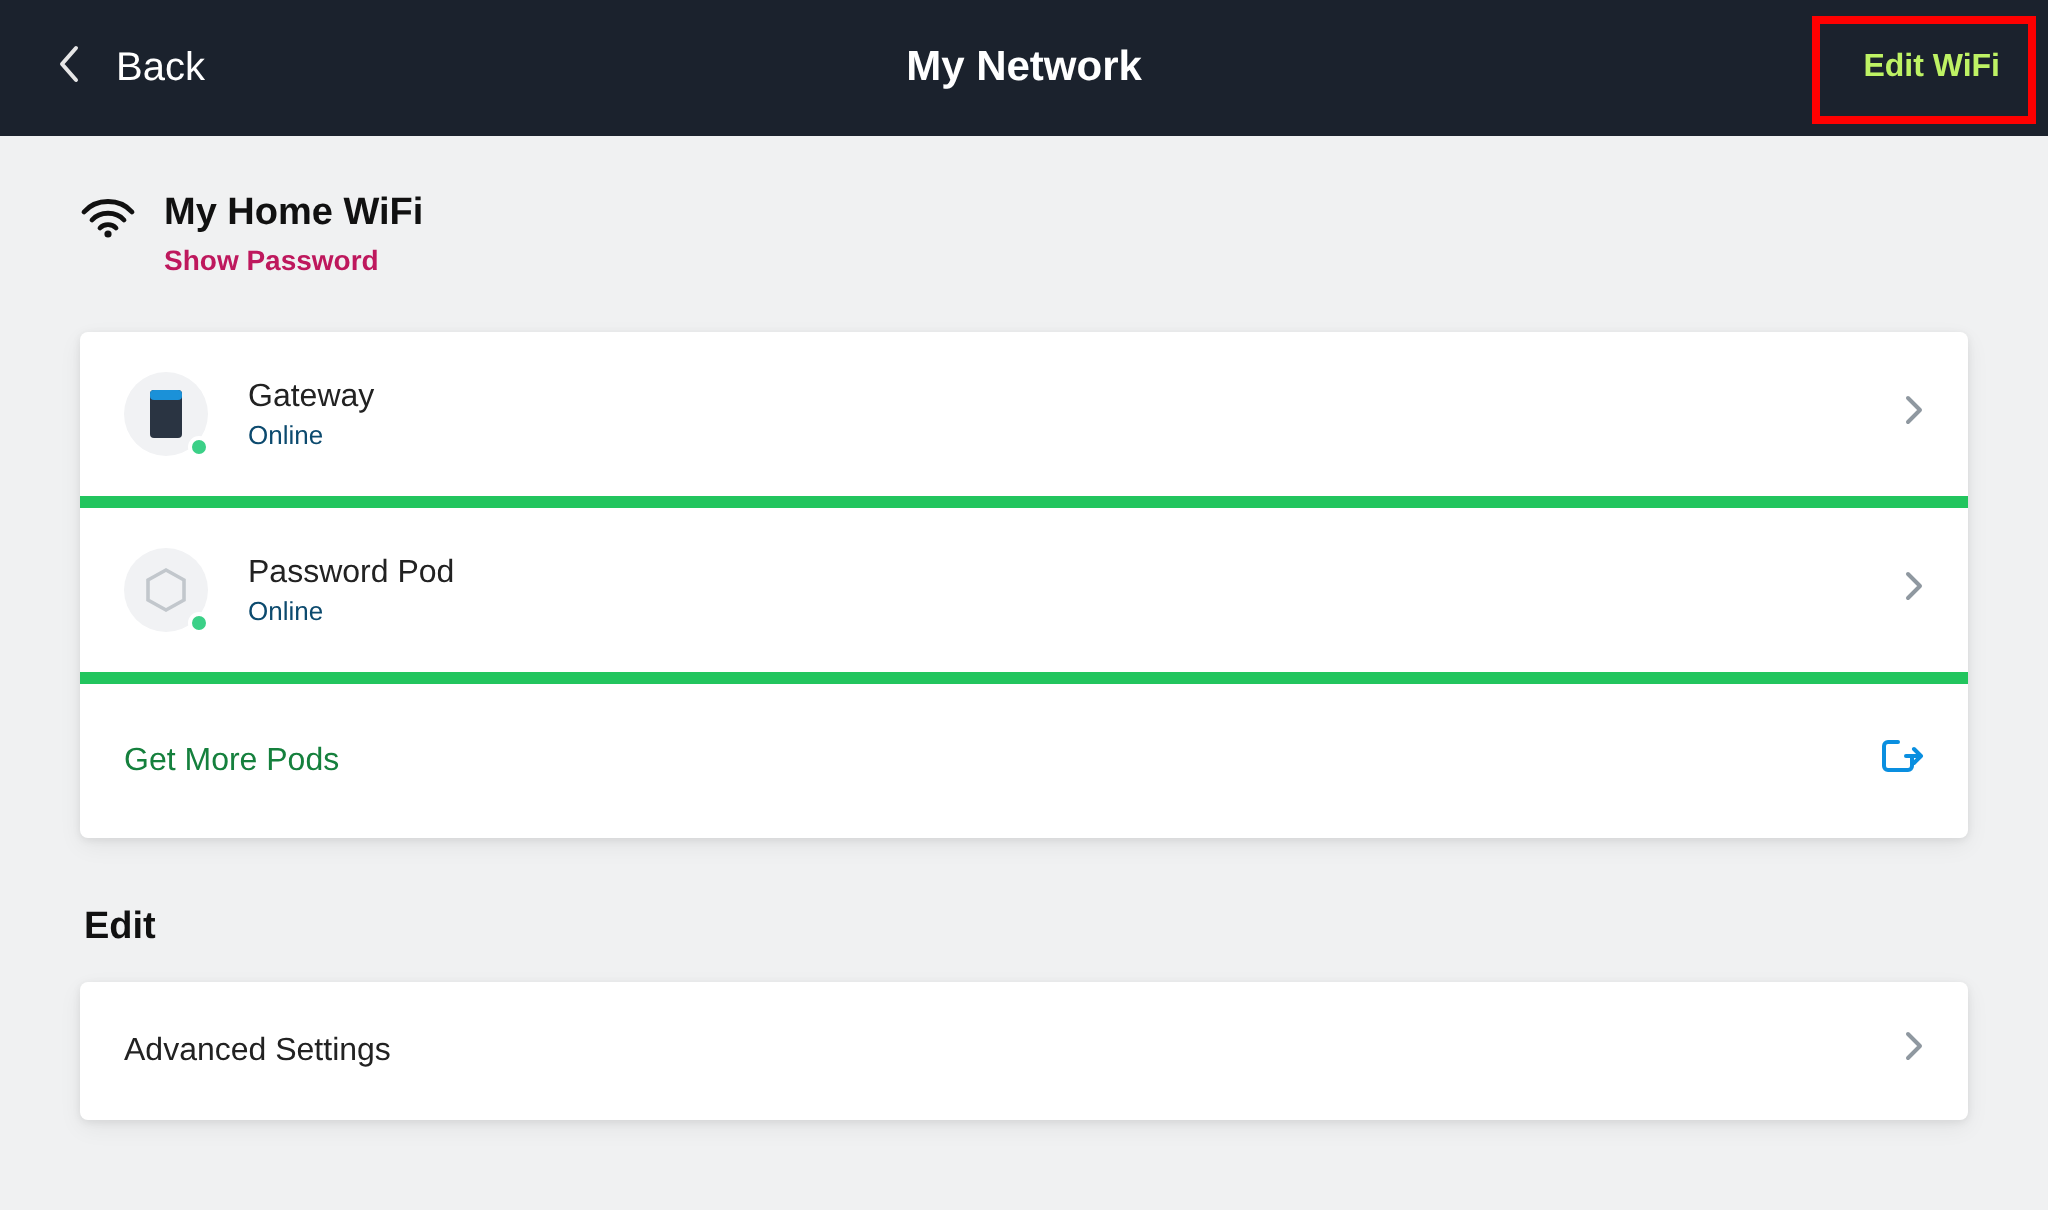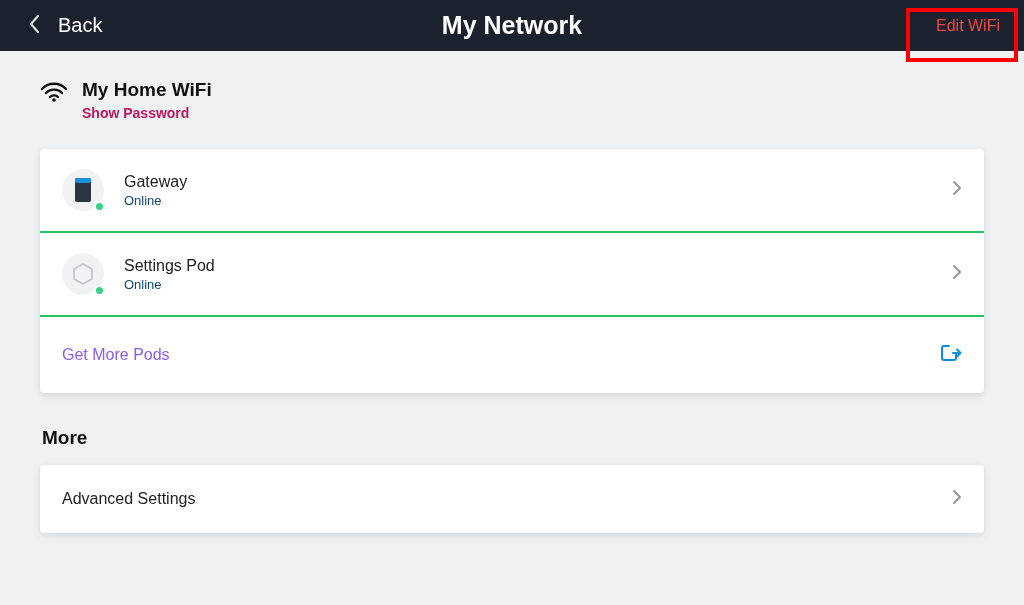--- a/index.html
+++ b/index.html
@@ -5,21 +5,21 @@
   * { box-sizing: border-box; margin: 0; padding: 0; }
   body {
     font-family: -apple-system, BlinkMacSystemFont, "Segoe UI", Helvetica, Arial, sans-serif;
     background: #f0f1f2;
     width: 1024px;
     height: 605px;
     overflow: hidden;
   }
   .header {
     background: #1b222d;
-    height: 51px;
+    height: 68px;
     display: flex;
     align-items: center;
     justify-content: space-between;
     padding: 0 24px 0 28px;
     position: relative;
   }
   .back-group {
     display: flex;
     align-items: center;
     gap: 18px;
@@ -31,27 +31,27 @@
   .back-text {
     color: #ffffff;
     font-size: 20px;
     font-weight: 400;
   }
   .header-title {
     position: absolute;
     left: 50%;
     transform: translateX(-50%);
     color: #ffffff;
-    font-size: 25px;
+    font-size: 21px;
     font-weight: 700;
   }
   .edit-wifi {
-    color: #ef4444;
-    font-size: 16px;
-    font-weight: 400;
+    color: #bef264;
+    font-size: 16px;
+    font-weight: 700;
     cursor: pointer;
     text-align: right;
   }
   .highlight-box {
     position: absolute;
     right: 6px;
     top: 8px;
     width: 112px;
     height: 54px;
     border: 4px solid #ff0000;
@@ -85,21 +85,21 @@
   .card {
     background: #ffffff;
     border-radius: 4px;
     box-shadow: 0 1px 4px rgba(0,0,0,0.08), 0 4px 12px rgba(0,0,0,0.06);
     overflow: hidden;
   }
   .device-row {
     display: flex;
     align-items: center;
     padding: 20px 22px;
-    border-bottom: 2px solid #22c55e;
+    border-bottom: 6px solid #22c55e;
     cursor: pointer;
   }
   .device-row:last-child { border-bottom: none; }
   .device-icon-wrap {
     width: 42px;
     height: 42px;
     border-radius: 50%;
     background: #f1f2f4;
     display: flex;
     align-items: center;
@@ -134,21 +134,21 @@
   }
   .more-pods-row {
     display: flex;
     align-items: center;
     justify-content: space-between;
     padding: 26px 22px;
     cursor: pointer;
   }
   .more-pods-text {
     font-size: 16px;
-    color: #8b5cf6;
+    color: #15803d;
   }
   .export-icon {
     color: #0a8fe0;
   }
   .section-title {
     font-size: 19px;
     font-weight: 700;
     color: #111;
     margin: 34px 0 16px 2px;
   }
@@ -221,21 +221,21 @@
     </div>
 
     <div class="device-row">
       <div class="device-icon-wrap">
         <svg width="24" height="24" viewBox="0 0 24 24">
           <polygon points="12,2 21,7 21,17 12,22 3,17 3,7" fill="none" stroke="#c2c7cc" stroke-width="1.8"></polygon>
         </svg>
         <span class="status-dot"></span>
       </div>
       <div class="device-text">
-        <div class="device-name">Settings Pod</div>
+        <div class="device-name">Password Pod</div>
         <div class="device-status">Online</div>
       </div>
       <span class="row-chevron">
         <svg width="10" height="16" viewBox="0 0 10 16">
             <path d="M2 2 L8 8 L2 14" stroke="currentColor" stroke-width="2" fill="none" stroke-linecap="round" stroke-linejoin="round"></path>
           </svg>
       </span>
     </div>
 
     <div class="more-pods-row">
@@ -244,21 +244,21 @@
         <svg width="22" height="20" viewBox="0 0 22 20" fill="none">
           <path d="M9 3 H4 C2.9 3 2 3.9 2 5 V15 C2 16.1 2.9 17 4 17 H14 C15.1 17 16 16.1 16 15 V11" stroke="currentColor" stroke-width="2" stroke-linecap="round"></path>
           <path d="M13 10 L20 10" stroke="currentColor" stroke-width="2" stroke-linecap="round"></path>
           <path d="M17 6.5 L20.5 10 L17 13.5" stroke="currentColor" stroke-width="2" stroke-linecap="round" stroke-linejoin="round"></path>
         </svg>
       </span>
     </div>
 
   </div>
 
-  <div class="section-title">More</div>
+  <div class="section-title">Edit</div>
 
   <div class="card">
     <div class="settings-row">
       <span class="settings-text">Advanced Settings</span>
       <span class="row-chevron">
         <svg width="10" height="16" viewBox="0 0 10 16">
             <path d="M2 2 L8 8 L2 14" stroke="currentColor" stroke-width="2" fill="none" stroke-linecap="round" stroke-linejoin="round"></path>
           </svg>
       </span>
     </div>

